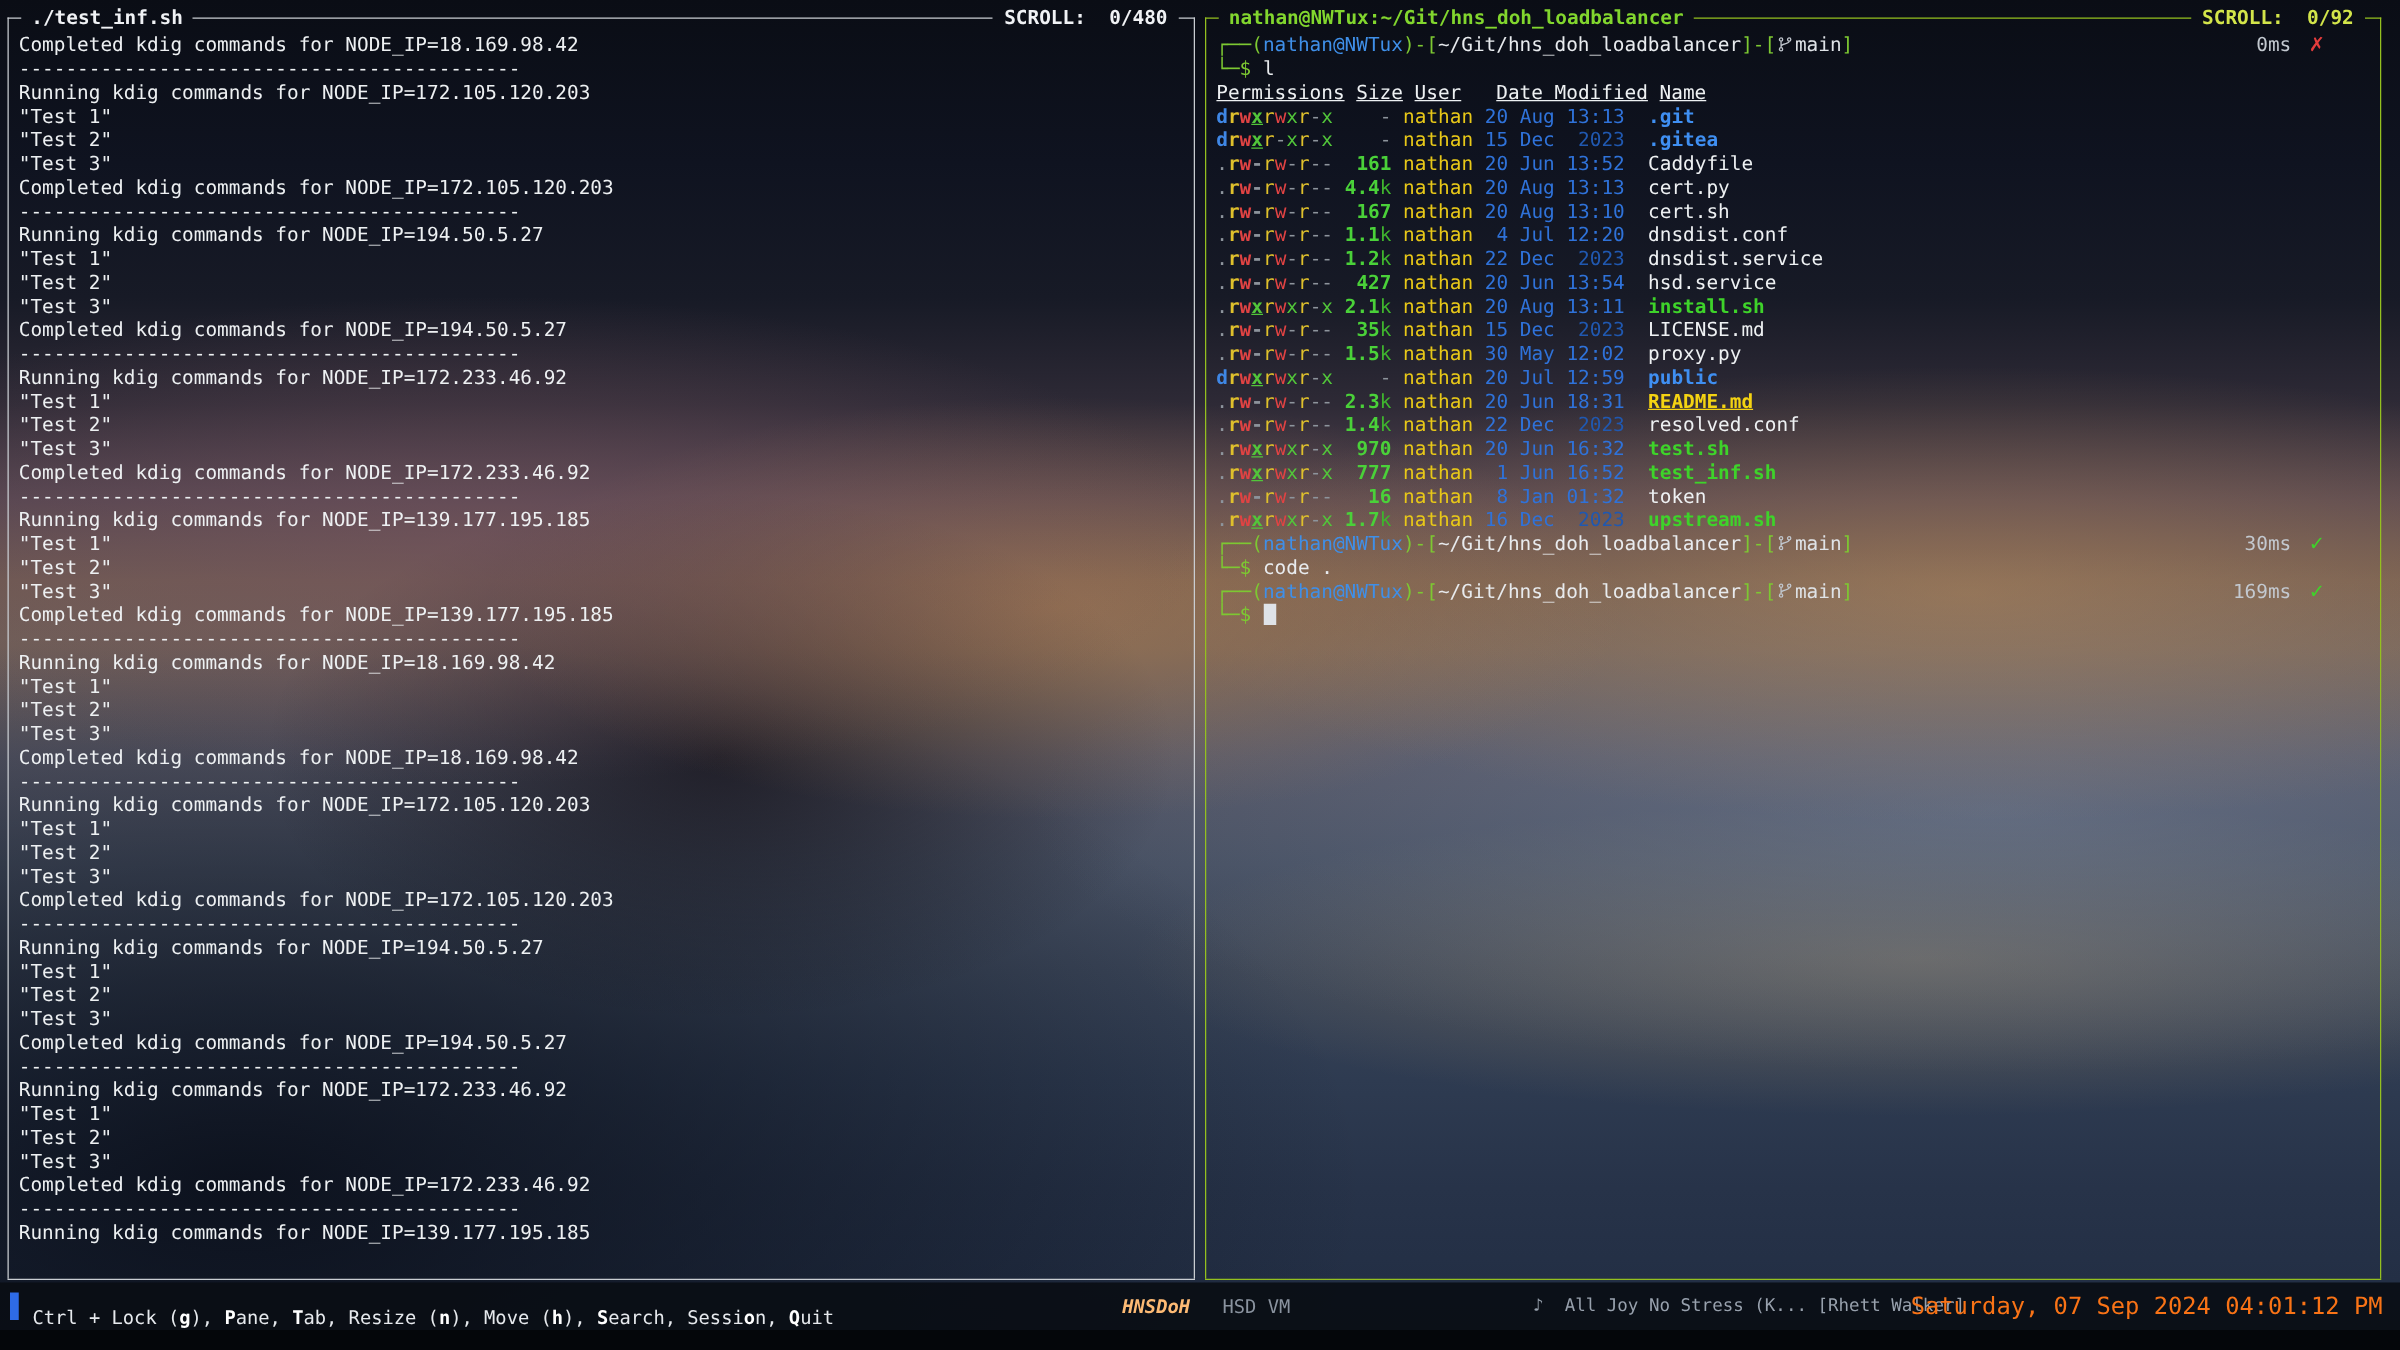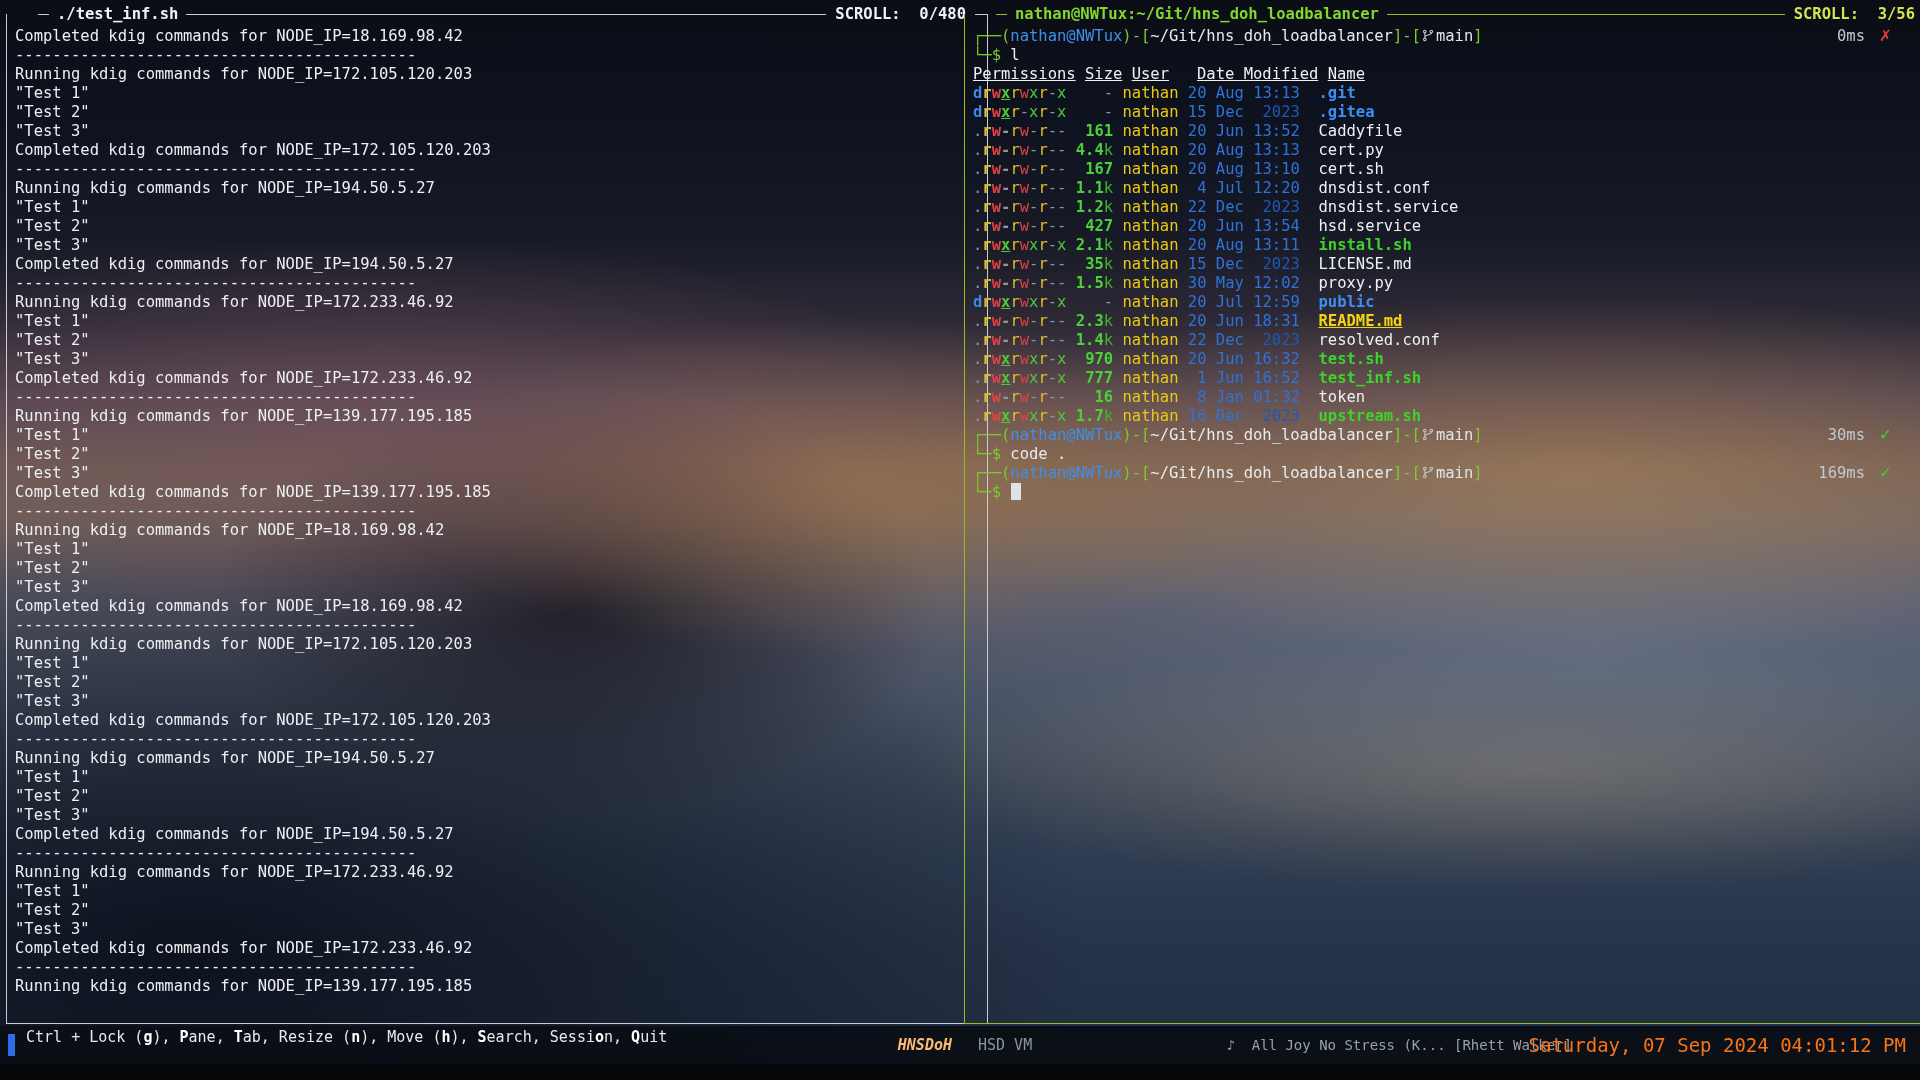--- a/index.html
+++ b/index.html
@@ -11,21 +11,21 @@
       radial-gradient(520px 300px at 30% 56%, rgba(18,16,24,0.75), transparent 70%),
       radial-gradient(1000px 280px at 82% 44%, rgba(185,140,90,0.50), transparent 65%),
       radial-gradient(1100px 300px at 83% 60%, rgba(115,130,155,0.50), transparent 70%),
       radial-gradient(900px 180px at 80% 71%, rgba(160,140,105,0.45), transparent 70%),
       radial-gradient(1200px 600px at 10% 88%, rgba(8,12,22,0.85), transparent 75%),
       linear-gradient(180deg,#0a0d15 0%,#0f1320 12%,#171a26 22%,#2e2a36 30%,#544550 37%,#6e5a52 43%,#6f5f58 48%,#565766 56%,#475062 64%,#3a4558 72%,#2e3b51 80%,#273349 88%,#202c42 100%);
   }
   .pane{position:absolute;top:5px;height:1018px;}
   .pane::before,.pane::after{content:"";position:absolute;top:9px;bottom:0;width:1px;background:var(--bc);}
   .pane::before{left:0;} .pane::after{right:0;}
-  .pane{border-bottom:1px solid var(--bc);padding-left:32px;}
+  .pane{border-bottom:1px solid var(--bc);}
   .pane.left{left:6px;width:950px;--bc:#c9cdd2;}
   .pane.right{left:964px;width:941px;--bc:#94c01f;}
   .pane-header{display:flex;align-items:center;height:18px;font-size:15.5px;font-weight:bold;}
   .seg{height:1px;background:var(--bc);}
   .seg.start{width:11px;} .seg.fill{flex:1;} .seg.end{width:13px;}
   .pane-title{margin:0 8px;white-space:pre;}
   .pane.left .pane-title{color:#f0f2f5;}
   .pane.right .pane-title{color:#82d62e;}
   .pane-scroll{margin:0 9px;white-space:pre;}
   .pane.left .pane-scroll{color:#f0f2f5;}
@@ -51,21 +51,21 @@
   .sz{color:#4ad139;font-weight:bold;} .szsuf{color:#3fb42e;font-weight:normal;}
   .szdash{color:#8d949c;}
   .usr{color:#e8c818;font-weight:normal;}
   .dt{color:#2f72d9;} .dtyear{color:#2058b0;}
   .nm-file{color:#eef1f3;} .nm-dir{color:#3f8ff2;font-weight:bold;}
   .nm-exec{color:#3ed32a;font-weight:bold;} .nm-readme{color:#f4d312;font-weight:bold;text-decoration:underline;}
   
   .statusbar{position:absolute;left:0;top:1026px;width:1920px;height:38px;background:rgba(10,14,20,0.93);}
   .bottomstrip{position:absolute;left:0;top:1064px;width:1920px;height:16px;background:#04060a;}
   .sb-ind{position:absolute;left:8px;top:8px;width:7px;height:22px;background:#2e6be6;}
-  .sb-keys{position:absolute;left:26px;top:0;font-size:15px;line-height:22px;color:#e6e9ed;white-space:pre;}
+  .sb-keys{position:absolute;left:26px;top:17px;font-size:15px;line-height:22px;color:#e6e9ed;white-space:pre;}
   .sb-keys b{color:#ffffff;}
   .sb-hnsdoh{position:absolute;right:968px;top:8px;font-size:15px;line-height:22px;color:#fdba74;font-weight:bold;font-style:italic;}
   .sb-hsdvm{position:absolute;left:978px;top:8px;font-size:15px;line-height:22px;color:#8a939f;}
   .sb-music{position:absolute;right:348px;top:8px;font-size:14px;line-height:22px;color:#98a1ad;white-space:pre;}
   .sb-date{position:absolute;right:14px;top:8px;font-size:19px;line-height:22px;color:#f97316;font-weight:normal;white-space:pre;}
 </style>
 </head>
 <body>
 
 <div class="screen">
@@ -131,21 +131,21 @@
         <div class="tline">-------------------------------------------</div>
         <div class="tline">Running kdig commands for NODE_IP=139.177.195.185</div>
       </div>
   </div>
 
   <div class="pane right">
     <div class="pane-header">
       <span class="seg start"></span>
       <span class="pane-title">nathan@NWTux:~/Git/hns_doh_loadbalancer</span>
       <span class="seg fill"></span>
-      <span class="pane-scroll"><span>SCROLL:</span>  <span>3/56</span></span>
+      <span class="pane-scroll"><span>SCROLL:</span>  <span>0/92</span></span>
       <span class="seg end"></span>
     </div>
     <div class="pane-body">
         <div class="tline"><span class="g">┌──(</span><span class="bl">nathan@NWTux</span><span class="g">)-[</span><span class="wt">~/Git/hns_doh_loadbalancer</span><span class="g">]-[</span><span class="bicon"><svg width="13" height="15" viewBox="0 0 16 16">
               <path d="M3.5 5v6M11.5 5c0 3.2-8 1.8-8 5" fill="none" stroke="currentColor" stroke-width="1.3"></path>
               <circle cx="3.5" cy="3.2" r="1.6" fill="none" stroke="currentColor" stroke-width="1.3"></circle>
               <circle cx="11.5" cy="3.2" r="1.6" fill="none" stroke="currentColor" stroke-width="1.3"></circle>
               <circle cx="3.5" cy="12.8" r="1.6" fill="none" stroke="currentColor" stroke-width="1.3"></circle>
             </svg></span><span class="brname">main</span><span class="g">]</span><span class="pinfo"><span class="dur">0ms</span><span class="badmark">✗</span></span></div>
         <div class="tline"><span class="g">└─$</span><span class="wt"> l</span></div>

